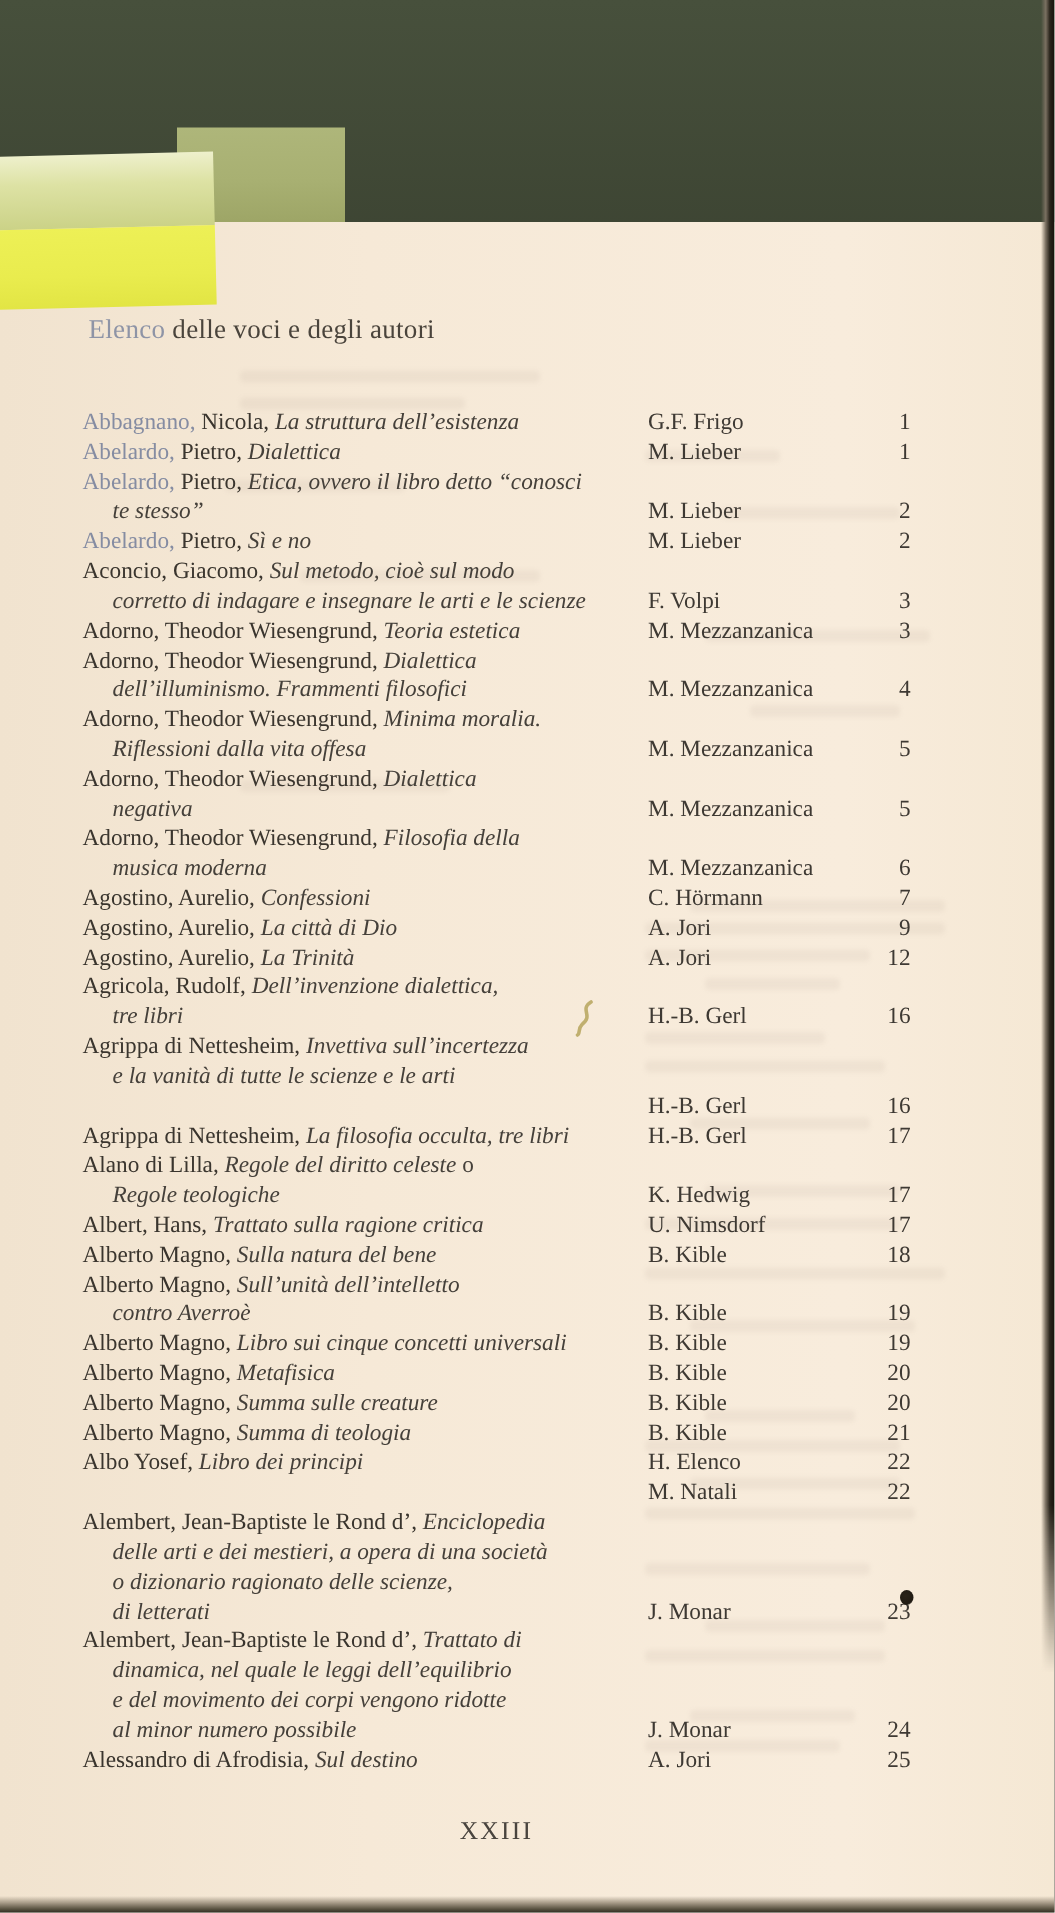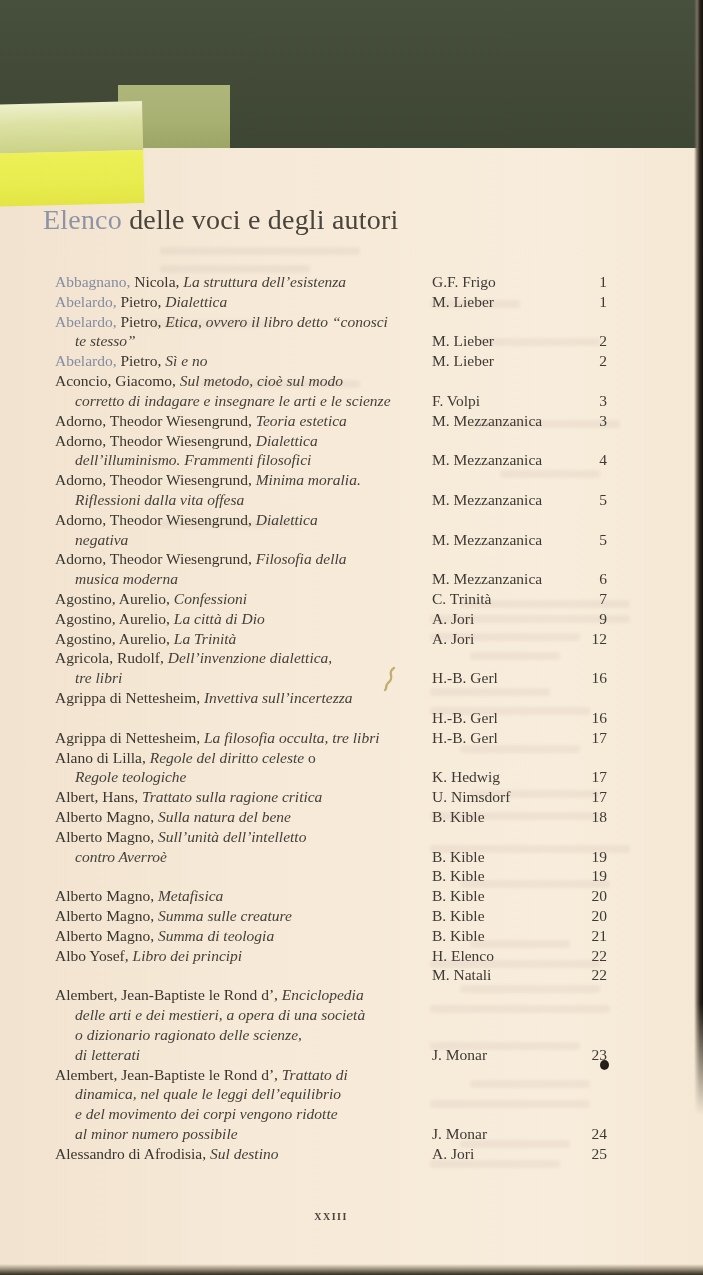--- a/index.html
+++ b/index.html
@@ -33,40 +33,40 @@
     position:absolute;left:694px;top:0;width:9px;height:1115px;z-index:5;
     background:linear-gradient(90deg,rgba(80,72,60,0) 0%,#7a7061 35%,#2a251c 65%,#16120b 100%);
     -webkit-mask-image:linear-gradient(180deg,#000 90%,transparent 100%);
     mask-image:linear-gradient(180deg,#000 90%,transparent 100%);
   }
   .bottom-edge{
     position:absolute;left:0;bottom:0;width:703px;height:11px;z-index:6;
     background:linear-gradient(180deg,rgba(120,110,95,0) 0%,#a99d8a 40%,#57503f 80%,#322d23 100%);
   }
   .title{
-    position:absolute;left:43px;top:56px;width:560px;
-    font-size:28px;line-height:31px;letter-spacing:.2px;color:#4a443c;white-space:nowrap;
+    position:absolute;left:59px;top:56px;width:560px;
+    font-size:18px;line-height:31px;letter-spacing:.2px;color:#4a443c;white-space:nowrap;
   }
   .title .accent{color:#8e94a6;}
   .entries{
     position:absolute;left:55px;top:124px;width:552px;
     font-size:15.5px;line-height:19.82px;color:#3d3831;
   }
   .row{position:relative;height:19.82px;white-space:nowrap;}
   .line{display:inline-block;white-space:nowrap;}
   .row .ind{padding-left:20px;}
   .seg-a{font-weight:normal;color:#858ca2;}
   .seg-b{font-weight:normal;color:#3a352e;}
   .seg-i{font-style:italic;color:#45403a;}
   .seg-r{color:#45403a;}
   .author{position:absolute;left:377px;top:0;color:#3e3933;}
   .pagenum{position:absolute;right:0;top:0;color:#3e3933;}
   .folio{
     position:absolute;left:55px;top:1063px;width:552px;text-align:center;
-    font-size:10px;letter-spacing:1.5px;color:#49443e;font-weight:bold;
+    font-size:17px;letter-spacing:1.5px;color:#49443e;
   }
   .smudge-dot{
     position:absolute;left:600px;top:912px;width:9px;height:10px;border-radius:50%;z-index:3;
     background:radial-gradient(circle at 40% 40%,#2a2318,#211b13 65%,rgba(33,27,19,.25));
   }
   .pen-mark{position:absolute;left:381px;top:518px;z-index:3;opacity:.8;}
 </style>
 </head>
 <body>
 
@@ -119,35 +119,36 @@
       <div class="row"><span class="line ind"><span class="seg-i">corretto di indagare e insegnare le arti e le scienze</span></span><span class="author">F. Volpi</span><span class="pagenum">3</span></div>
       <div class="row"><span class="line"><span class="seg-b">Adorno, Theodor Wiesengrund, </span><span class="seg-i">Teoria estetica</span></span><span class="author">M. Mezzanzanica</span><span class="pagenum">3</span></div>
       <div class="row"><span class="line"><span class="seg-b">Adorno, Theodor Wiesengrund, </span><span class="seg-i">Dialettica</span></span></div>
       <div class="row"><span class="line ind"><span class="seg-i">dell’illuminismo. Frammenti filosofici</span></span><span class="author">M. Mezzanzanica</span><span class="pagenum">4</span></div>
       <div class="row"><span class="line"><span class="seg-b">Adorno, Theodor Wiesengrund, </span><span class="seg-i">Minima moralia.</span></span></div>
       <div class="row"><span class="line ind"><span class="seg-i">Riflessioni dalla vita offesa</span></span><span class="author">M. Mezzanzanica</span><span class="pagenum">5</span></div>
       <div class="row"><span class="line"><span class="seg-b">Adorno, Theodor Wiesengrund, </span><span class="seg-i">Dialettica</span></span></div>
       <div class="row"><span class="line ind"><span class="seg-i">negativa</span></span><span class="author">M. Mezzanzanica</span><span class="pagenum">5</span></div>
       <div class="row"><span class="line"><span class="seg-b">Adorno, Theodor Wiesengrund, </span><span class="seg-i">Filosofia della</span></span></div>
       <div class="row"><span class="line ind"><span class="seg-i">musica moderna</span></span><span class="author">M. Mezzanzanica</span><span class="pagenum">6</span></div>
-      <div class="row"><span class="line"><span class="seg-b">Agostino, Aurelio, </span><span class="seg-i">Confessioni</span></span><span class="author">C. Trinità</span><span class="pagenum">7</span></div>
+      <div class="row"><span class="line"><span class="seg-b">Agostino, Aurelio, </span><span class="seg-i">Confessioni</span></span><span class="author">C. Hörmann</span><span class="pagenum">7</span></div>
       <div class="row"><span class="line"><span class="seg-b">Agostino, Aurelio, </span><span class="seg-i">La città di Dio</span></span><span class="author">A. Jori</span><span class="pagenum">9</span></div>
       <div class="row"><span class="line"><span class="seg-b">Agostino, Aurelio, </span><span class="seg-i">La Trinità</span></span><span class="author">A. Jori</span><span class="pagenum">12</span></div>
       <div class="row"><span class="line"><span class="seg-b">Agricola, Rudolf, </span><span class="seg-i">Dell’invenzione dialettica,</span></span></div>
       <div class="row"><span class="line ind"><span class="seg-i">tre libri</span></span><span class="author">H.-B. Gerl</span><span class="pagenum">16</span></div>
       <div class="row"><span class="line"><span class="seg-b">Agrippa di Nettesheim, </span><span class="seg-i">Invettiva sull’incertezza</span></span></div>
+      <div class="row"><span class="line ind"><span class="seg-i">e la vanità di tutte le scienze e le arti</span></span></div>
       <div class="row"><span class="author">H.-B. Gerl</span><span class="pagenum">16</span></div>
       <div class="row"><span class="line"><span class="seg-b">Agrippa di Nettesheim, </span><span class="seg-i">La filosofia occulta, tre libri</span></span><span class="author">H.-B. Gerl</span><span class="pagenum">17</span></div>
       <div class="row"><span class="line"><span class="seg-b">Alano di Lilla, </span><span class="seg-i">Regole del diritto celeste</span><span class="seg-r"> o</span></span></div>
       <div class="row"><span class="line ind"><span class="seg-i">Regole teologiche</span></span><span class="author">K. Hedwig</span><span class="pagenum">17</span></div>
       <div class="row"><span class="line"><span class="seg-b">Albert, Hans, </span><span class="seg-i">Trattato sulla ragione critica</span></span><span class="author">U. Nimsdorf</span><span class="pagenum">17</span></div>
       <div class="row"><span class="line"><span class="seg-b">Alberto Magno, </span><span class="seg-i">Sulla natura del bene</span></span><span class="author">B. Kible</span><span class="pagenum">18</span></div>
       <div class="row"><span class="line"><span class="seg-b">Alberto Magno, </span><span class="seg-i">Sull’unità dell’intelletto</span></span></div>
       <div class="row"><span class="line ind"><span class="seg-i">contro Averroè</span></span><span class="author">B. Kible</span><span class="pagenum">19</span></div>
-      <div class="row"><span class="author">B. Kible</span><span class="pagenum">19</span></div>
+      <div class="row"><span class="line"><span class="seg-b">Alberto Magno, </span><span class="seg-i">Libro sui cinque concetti universali</span></span><span class="author">B. Kible</span><span class="pagenum">19</span></div>
       <div class="row"><span class="line"><span class="seg-b">Alberto Magno, </span><span class="seg-i">Metafisica</span></span><span class="author">B. Kible</span><span class="pagenum">20</span></div>
       <div class="row"><span class="line"><span class="seg-b">Alberto Magno, </span><span class="seg-i">Summa sulle creature</span></span><span class="author">B. Kible</span><span class="pagenum">20</span></div>
       <div class="row"><span class="line"><span class="seg-b">Alberto Magno, </span><span class="seg-i">Summa di teologia</span></span><span class="author">B. Kible</span><span class="pagenum">21</span></div>
       <div class="row"><span class="line"><span class="seg-b">Albo Yosef, </span><span class="seg-i">Libro dei principi</span></span><span class="author">H. Elenco</span><span class="pagenum">22</span></div>
       <div class="row"><span class="author">M. Natali</span><span class="pagenum">22</span></div>
       <div class="row"><span class="line"><span class="seg-b">Alembert, Jean-Baptiste le Rond d’, </span><span class="seg-i">Enciclopedia</span></span></div>
       <div class="row"><span class="line ind"><span class="seg-i">delle arti e dei mestieri, a opera di una società</span></span></div>
       <div class="row"><span class="line ind"><span class="seg-i">o dizionario ragionato delle scienze,</span></span></div>
       <div class="row"><span class="line ind"><span class="seg-i">di letterati</span></span><span class="author">J. Monar</span><span class="pagenum">23</span></div>
       <div class="row"><span class="line"><span class="seg-b">Alembert, Jean-Baptiste le Rond d’, </span><span class="seg-i">Trattato di</span></span></div>

